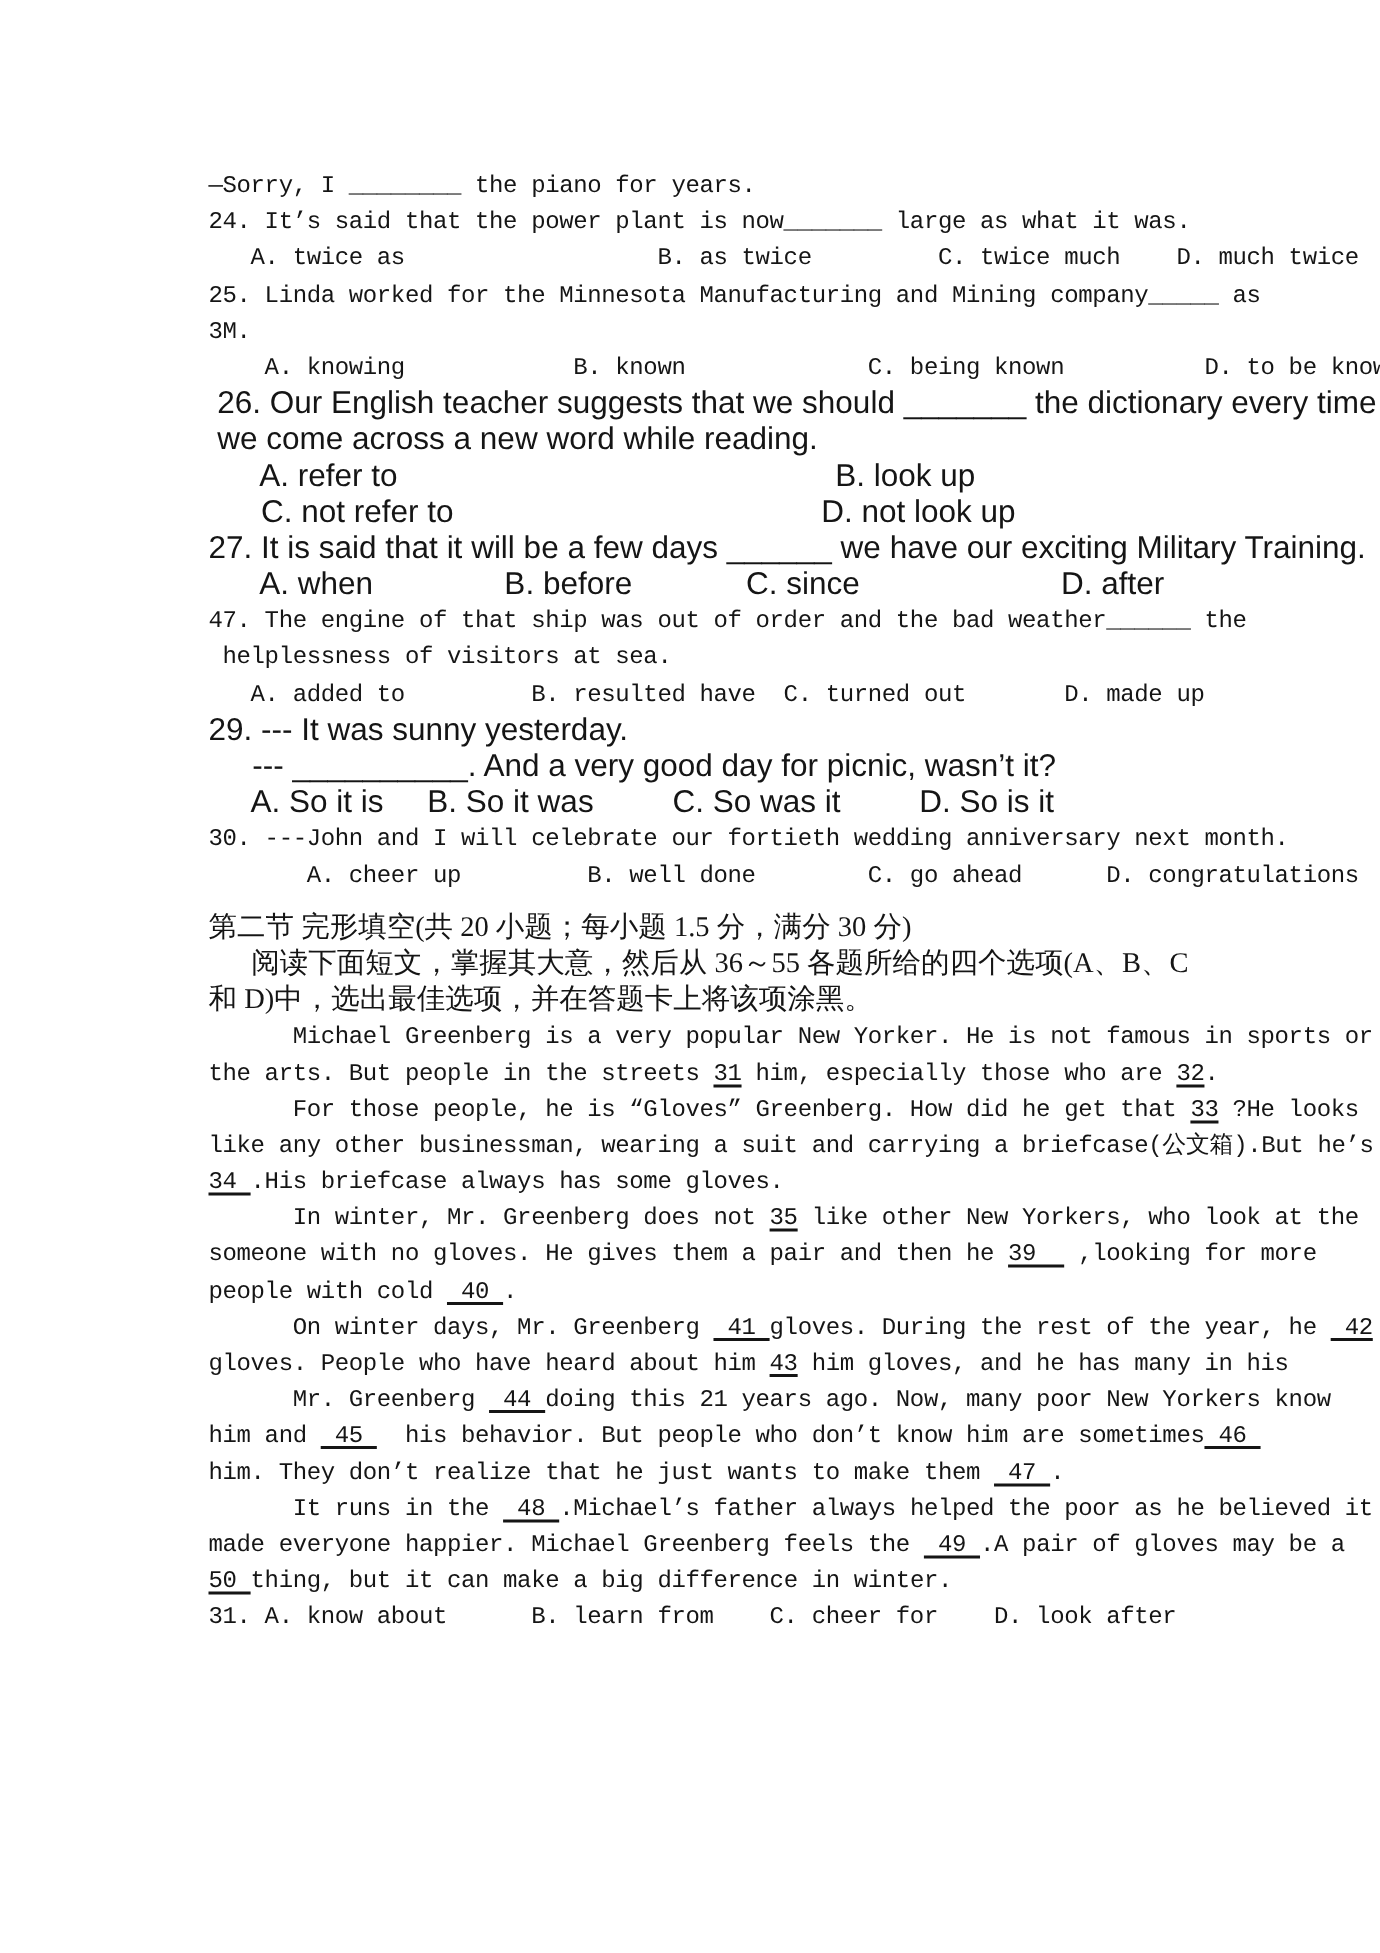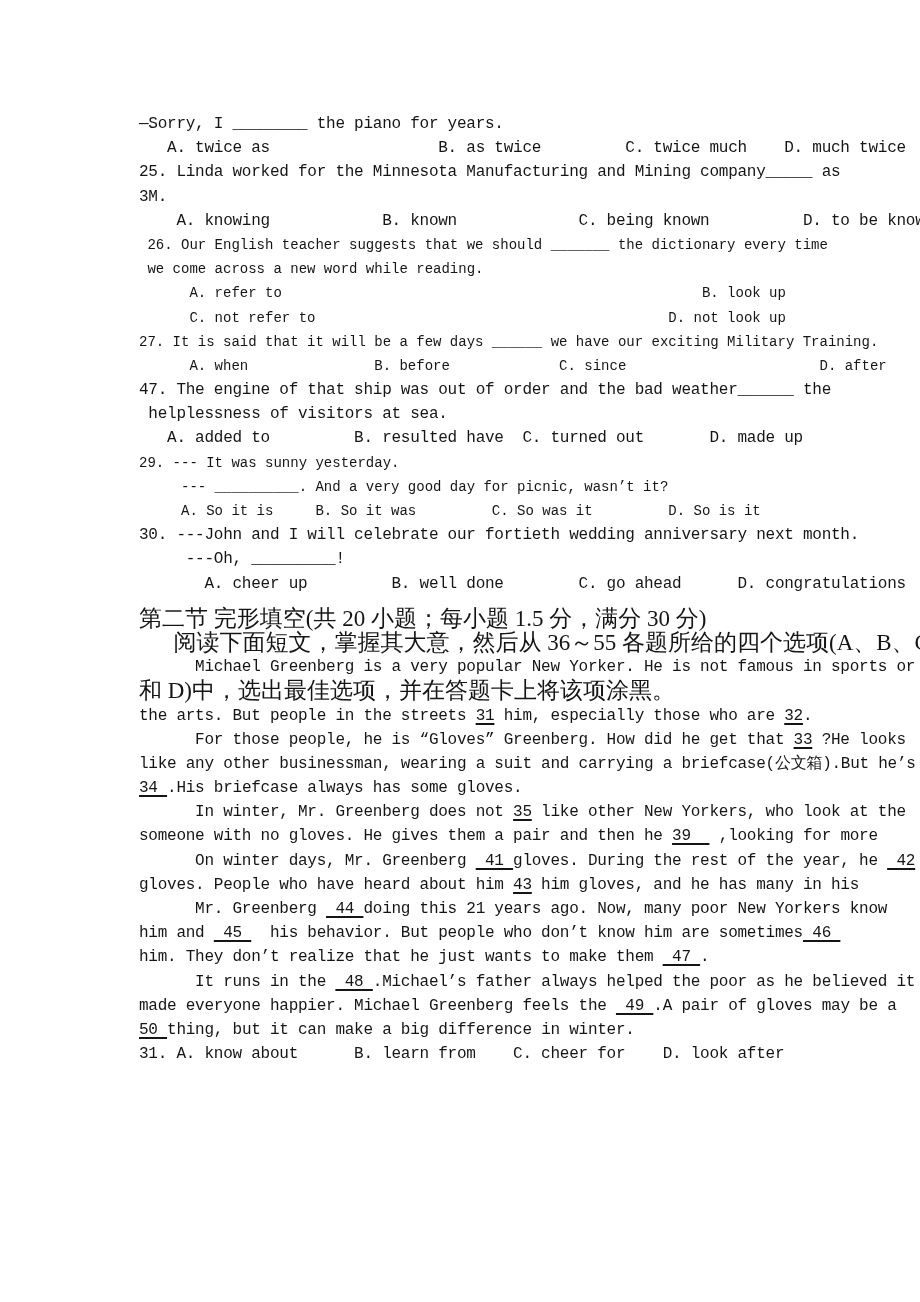--- a/index.html
+++ b/index.html
@@ -15,65 +15,66 @@
     padding-top:112px;
     padding-left:139px;
     background:#ffffff;
   }
   .line {
     white-space:pre;
     height:24.2px;
     line-height:24.2px;
   }
   .line.sans  { font-family:Liberation Mono, monospace; font-size:16px; letter-spacing:-0.25px; }
-  .line.serif { font-family:Liberation Mono, monospace; font-size:14px; }
-  .line.cjk   { font-family:"Liberation Serif","DejaVu Sans", serif; font-size:23px; }
+  .line.serif { font-family:Liberation Sans, sans-serif; font-size:21px; }
+  .line.cjk   { font-family:"Liberation Serif","DejaVu Sans", serif; font-size:19px; }
   .line.spacer { height:11px; line-height:11px; }
   .u {
     text-decoration:underline;
     text-decoration-thickness:1.6px;
     text-underline-offset:3px;
   }
 </style>
 </head>
 <body>
 
 <div class="page">
   <div id="doc-content">
       <div class="line sans"><span>—Sorry, I ________ the piano for years.</span></div>
+      <div class="line sans"><span>24. It’s said that the power plant is now_______ large as what it was.</span></div>
       <div class="line sans"><span>   A. twice as                  B. as twice         C. twice much    D. much twice</span></div>
       <div class="line sans"><span>25. Linda worked for the Minnesota Manufacturing and Mining company_____ as</span></div>
       <div class="line sans"><span>3M.</span></div>
       <div class="line sans"><span>    A. knowing            B. known             C. being known          D. to be known</span></div>
       <div class="line serif"><span> 26. Our English teacher suggests that we should _______ the dictionary every time</span></div>
       <div class="line serif"><span> we come across a new word while reading.</span></div>
       <div class="line serif"><span>      A. refer to                                                  B. look up</span></div>
       <div class="line serif"><span>      C. not refer to                                          D. not look up</span></div>
       <div class="line serif"><span>27. It is said that it will be a few days ______ we have our exciting Military Training.</span></div>
       <div class="line serif"><span>      A. when               B. before             C. since                       D. after</span></div>
       <div class="line sans"><span>47. The engine of that ship was out of order and the bad weather______ the</span></div>
       <div class="line sans"><span> helplessness of visitors at sea.</span></div>
       <div class="line sans"><span>   A. added to         B. resulted have  C. turned out       D. made up</span></div>
       <div class="line serif"><span>29. --- It was sunny yesterday.</span></div>
       <div class="line serif"><span>     --- __________. And a very good day for picnic, wasn’t it?</span></div>
       <div class="line serif"><span>     A. So it is     B. So it was         C. So was it         D. So is it</span></div>
       <div class="line sans"><span>30. ---John and I will celebrate our fortieth wedding anniversary next month.</span></div>
-      <div class="line sans"><span>     ---Oh, _________!</span></div>
       <div class="line sans"><span>       A. cheer up         B. well done        C. go ahead      D. congratulations</span></div>
       <div class="line sans spacer"></div>
       <div class="line cjk"><span>第二节 完形填空(共 20 小题；每小题 1.5 分，满分 30 分)</span></div>
       <div class="line cjk"><span>      阅读下面短文，掌握其大意，然后从 36～55 各题所给的四个选项(A、B、C</span></div>
+      <div class="line cjk"><span>和 D)中，选出最佳选项，并在答题卡上将该项涂黑。</span></div>
       <div class="line sans"><span>      Michael Greenberg is a very popular New Yorker. He is not famous in sports or</span></div>
-      <div class="line cjk"><span>和 D)中，选出最佳选项，并在答题卡上将该项涂黑。</span></div>
       <div class="line sans"><span>the arts. But people in the streets </span><span class="u">31</span><span> him, especially those who are </span><span class="u">32</span><span>.</span></div>
       <div class="line sans"><span>      For those people, he is “Gloves” Greenberg. How did he get that </span><span class="u">33</span><span> ?He looks</span></div>
       <div class="line sans"><span>like any other businessman, wearing a suit and carrying a briefcase(公文箱).But he’s</span></div>
       <div class="line sans"><span class="u">34 </span><span>.His briefcase always has some gloves.</span></div>
       <div class="line sans"><span>      In winter, Mr. Greenberg does not </span><span class="u">35</span><span> like other New Yorkers, who look at the</span></div>
       <div class="line sans"><span>someone with no gloves. He gives them a pair and then he </span><span class="u">39  </span><span> ,looking for more</span></div>
+      <div class="line sans"><span>people with cold </span><span class="u"> 40 </span><span>.</span></div>
       <div class="line sans"><span>      On winter days, Mr. Greenberg </span><span class="u"> 41 </span><span>gloves. During the rest of the year, he </span><span class="u"> 42</span></div>
       <div class="line sans"><span>gloves. People who have heard about him </span><span class="u">43</span><span> him gloves, and he has many in his</span></div>
       <div class="line sans"><span>      Mr. Greenberg </span><span class="u"> 44 </span><span>doing this 21 years ago. Now, many poor New Yorkers know</span></div>
       <div class="line sans"><span>him and </span><span class="u"> 45 </span><span>  his behavior. But people who don’t know him are sometimes</span><span class="u"> 46 </span></div>
       <div class="line sans"><span>him. They don’t realize that he just wants to make them </span><span class="u"> 47 </span><span>.</span></div>
       <div class="line sans"><span>      It runs in the </span><span class="u"> 48 </span><span>.Michael’s father always helped the poor as he believed it</span></div>
       <div class="line sans"><span>made everyone happier. Michael Greenberg feels the </span><span class="u"> 49 </span><span>.A pair of gloves may be a</span></div>
       <div class="line sans"><span class="u">50 </span><span>thing, but it can make a big difference in winter.</span></div>
       <div class="line sans"><span>31. A. know about      B. learn from    C. cheer for    D. look after</span></div>
     </div>

